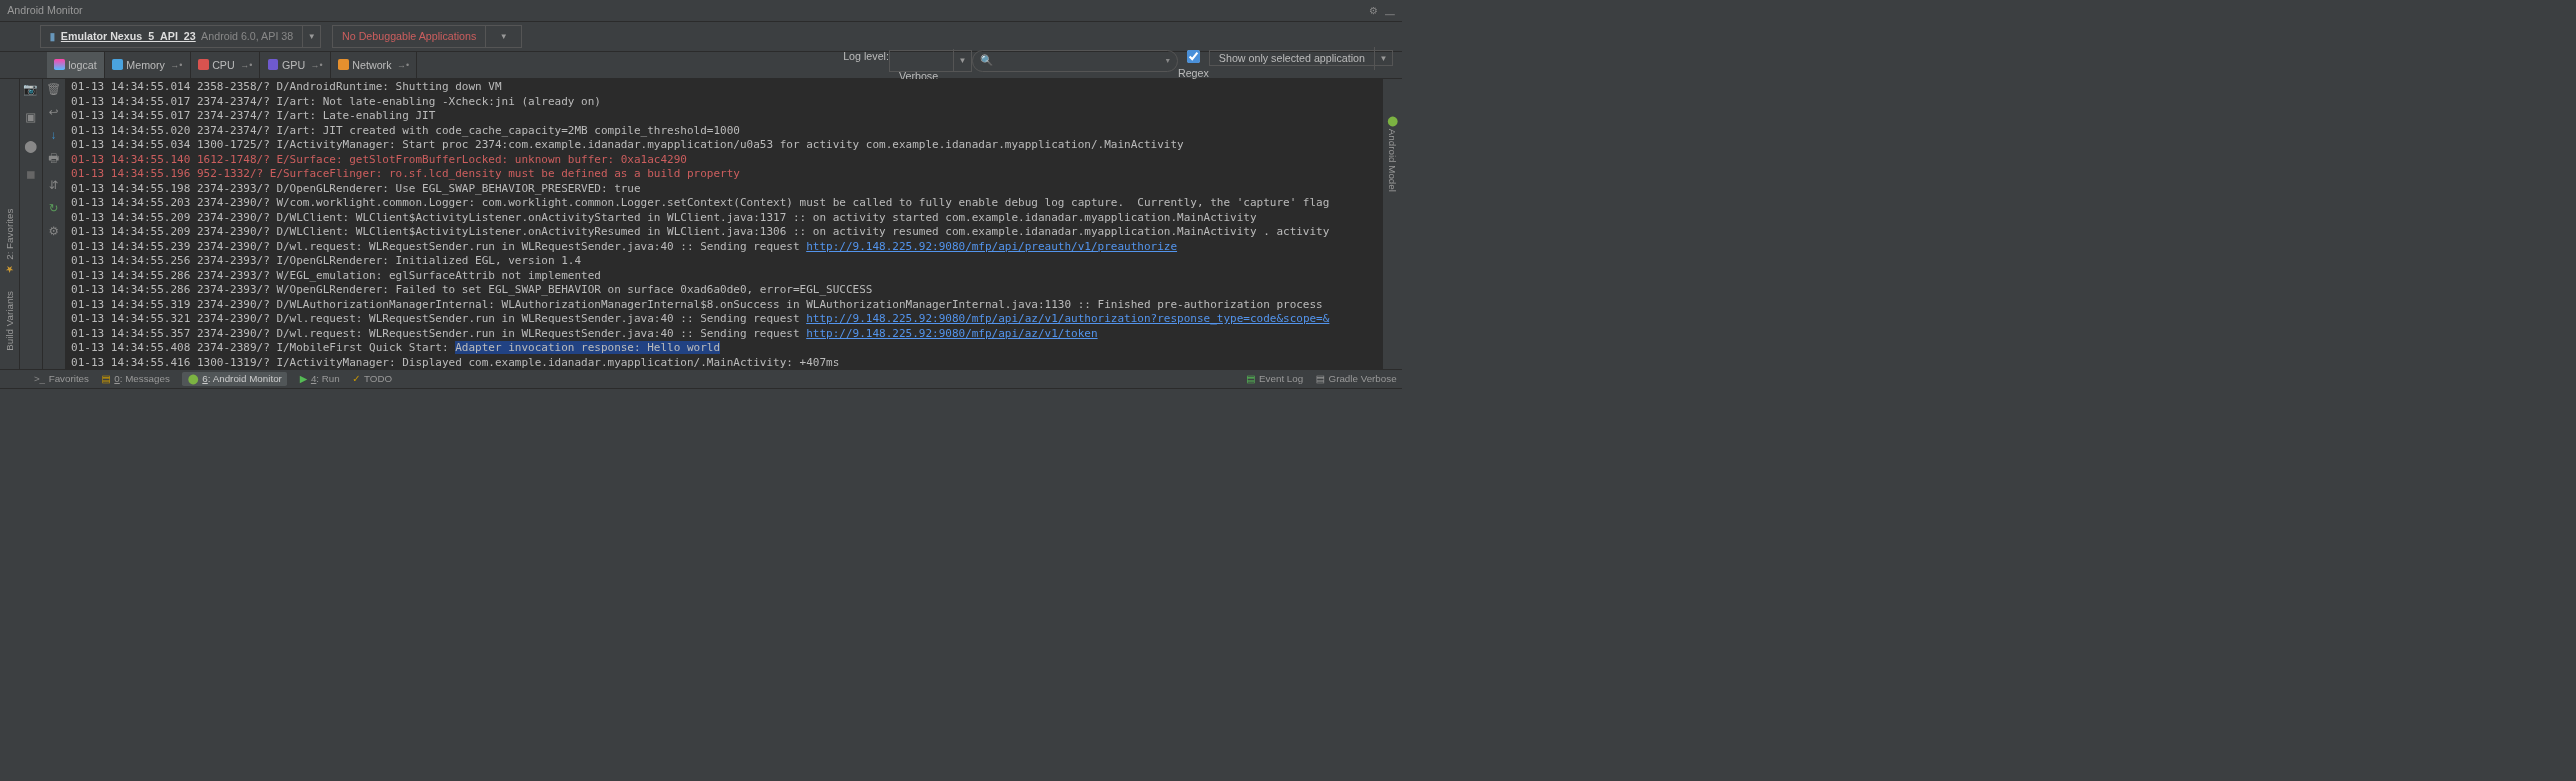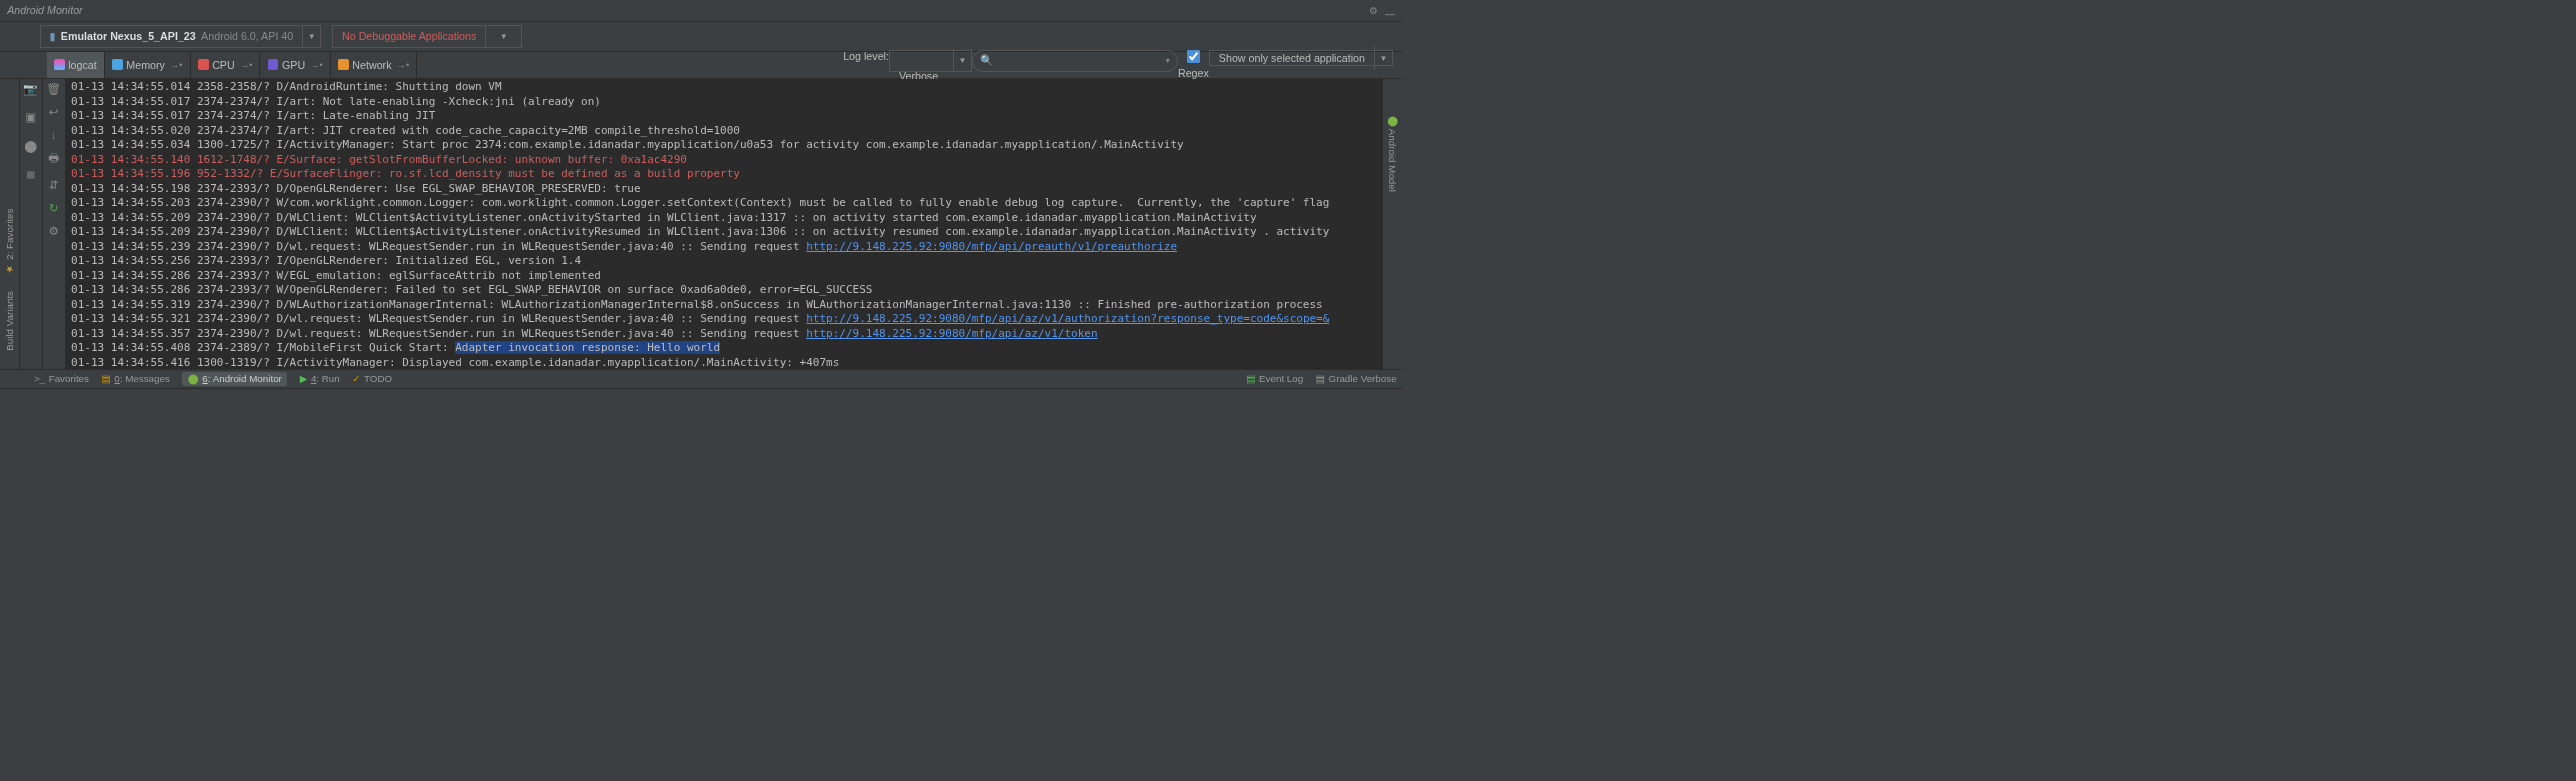--- a/index.html
+++ b/index.html
@@ -14,21 +14,21 @@
 }
 .title-bar {
   height: 21.5px;
   background: #3c3f41;
   border-bottom: 0.9px solid #2b2b2b;
   display: flex;
   align-items: center;
   padding: 0 7.2px;
   justify-content: space-between;
 }
-.title-bar .title { color: #999; font-style: italic; }
+.title-bar .title { color: #999; }
 .title-bar .title-icons { display: flex; gap: 7.2px; align-items: center; }
 .title-bar .title-icons span { color: #888; cursor: pointer; }
 
 .device-row {
   height: 30px;
   background: #3c3f41;
   border-bottom: 0.9px solid #2b2b2b;
   display: flex;
   align-items: center;
   padding: 0 7.2px;
@@ -39,21 +39,21 @@
   align-items: center;
   border: 0.9px solid #555;
   height: 23px;
 }
 .device-combo .dev-content {
   padding: 0 9px;
   display: flex;
   align-items: center;
   gap: 5.4px;
 }
-.device-combo .dev-bold { color: #ddd; font-weight: bold; }
+.device-combo .dev-bold { color: #ddd; font-weight: bold; text-decoration: underline; }
 .device-combo .dev-plain { color: #888; }
 .drop-btn {
   width: 18px;
   height: 23px;
   border-left: 0.9px solid #555;
   display: flex;
   align-items: center;
   justify-content: center;
   color: #999;
 }
@@ -277,21 +277,21 @@
     <span class="small-icon">⎽</span>
   </div>
 </div>
 
 <div class="device-row">
   <div style="width:27px"></div>
   <div class="device-combo">
     <div class="dev-content">
       <span style="color:#6897bb">▮</span>
       <span class="dev-bold">Emulator Nexus_5_API_23</span>
-      <span class="dev-plain">Android 6.0, API 40</span>
+      <span class="dev-plain">Android 6.0, API 38</span>
     </div>
     <div class="drop-btn">
         <span class="chevron">▼</span>
       </div>
   </div>
   <div class="app-combo">
     <div class="app-content">No Debuggable Applications</div>
     <div class="drop-btn" style="width:36px">
         <span class="chevron">▼</span>
       </div>

